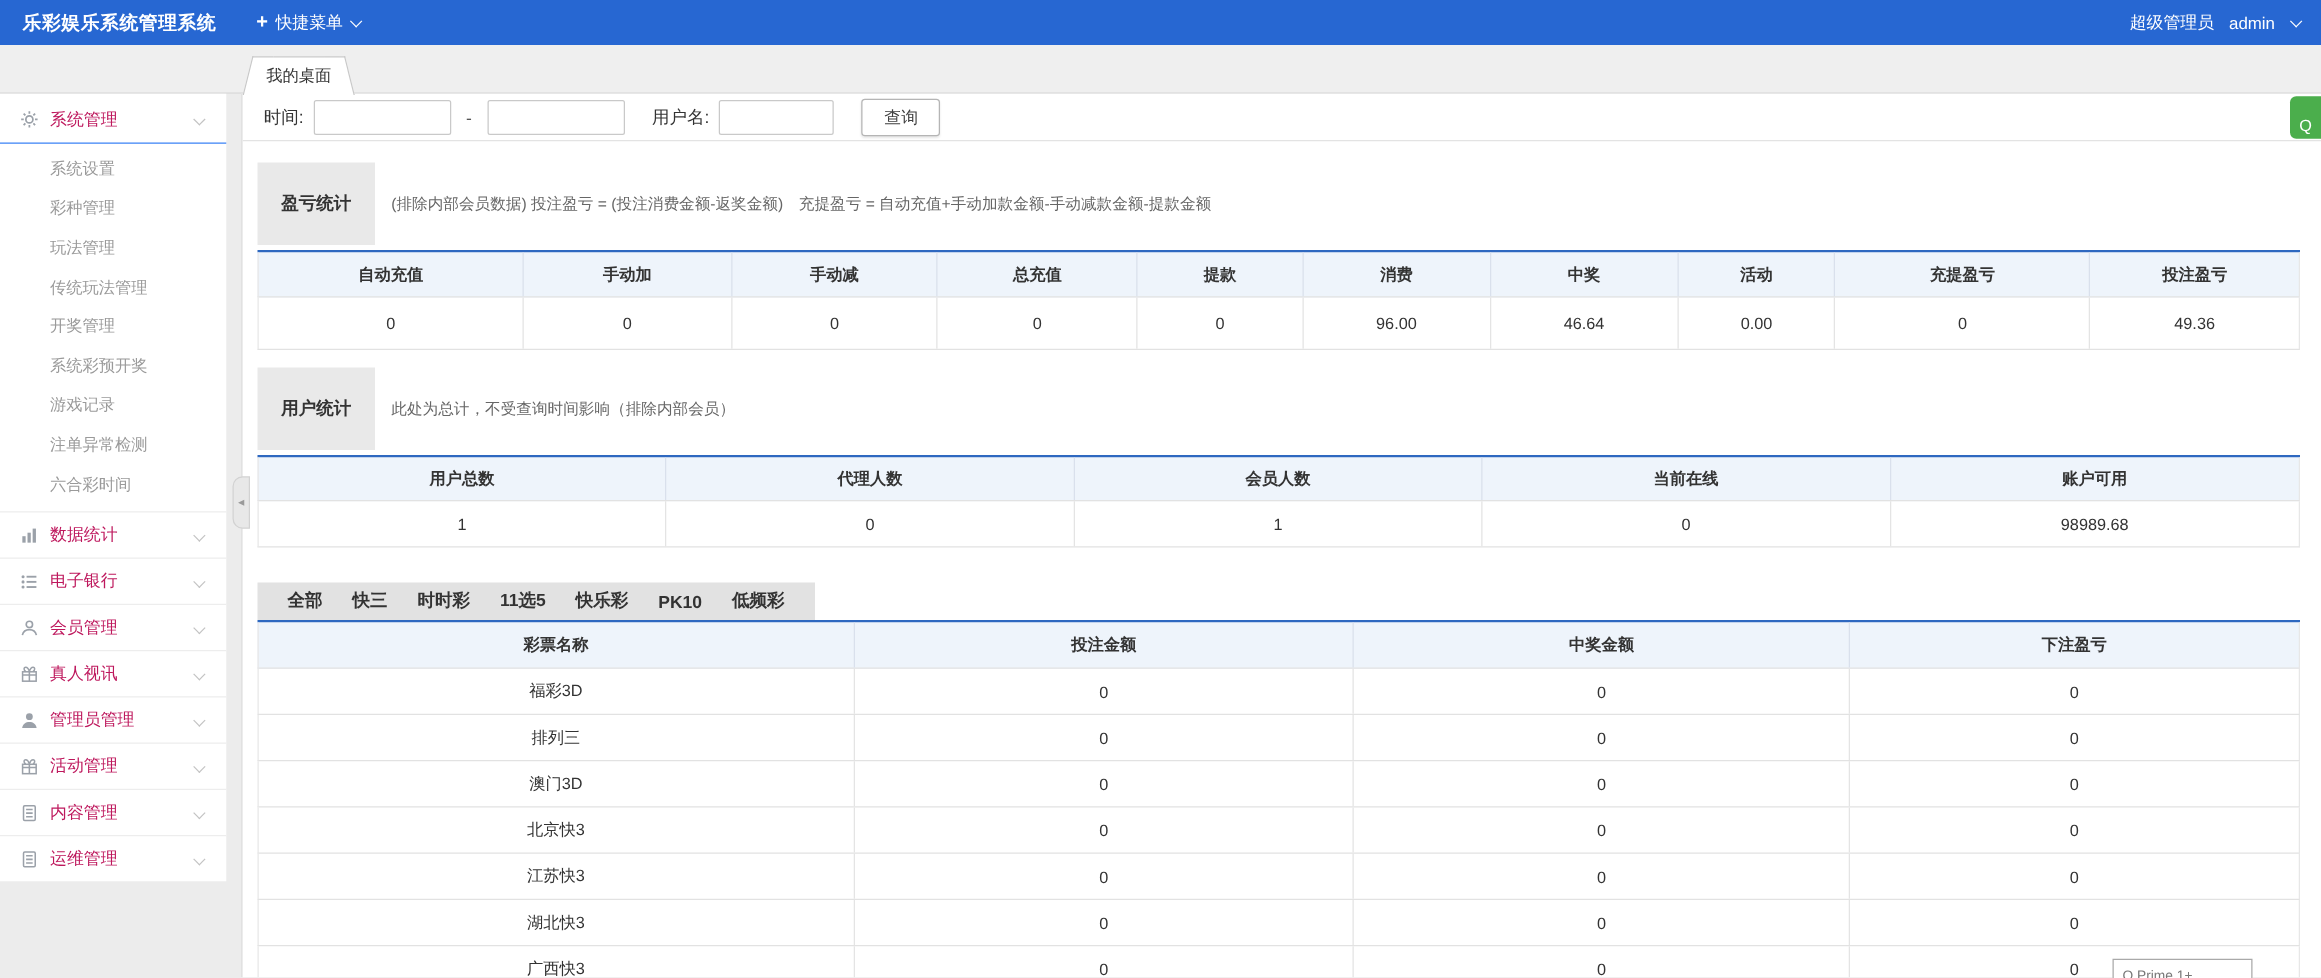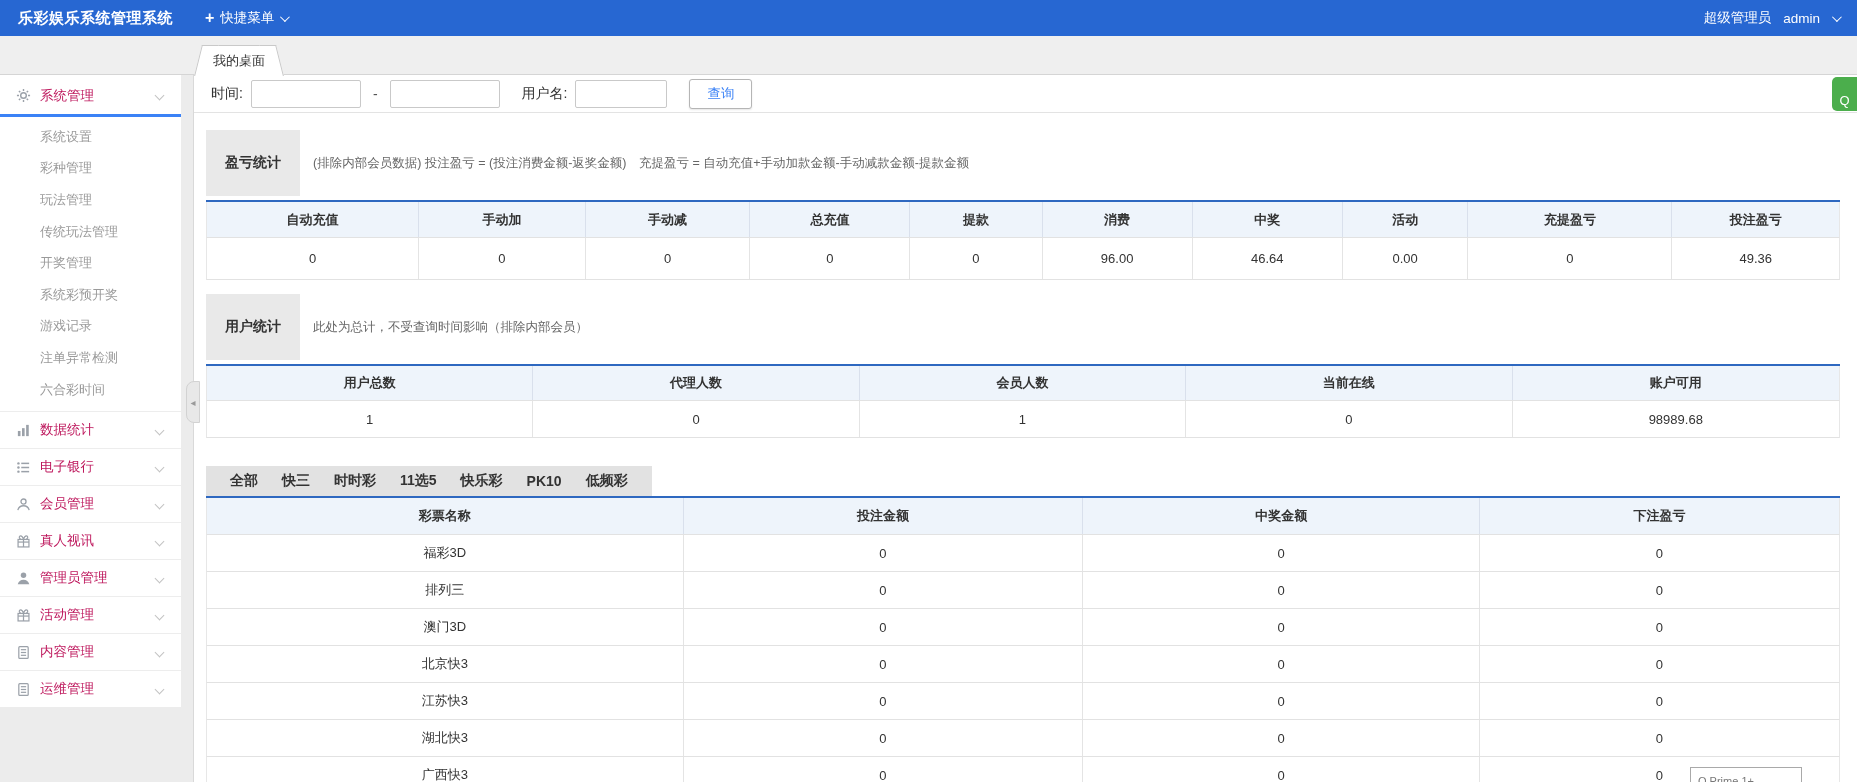--- a/index.html
+++ b/index.html
@@ -28,34 +28,34 @@
   .app-body { display:flex; align-items:flex-start; height:707px; background:#ececec; }
 
   
   .sidebar { width:181px; background:#fff; padding-top:2px; }
   .sb-head { height:37px; display:flex; align-items:center; padding-left:16px; gap:9px;
     font-size:13.5px; color:#be185d; cursor:pointer; border-top:1px solid #ededed; }
   .sb-head:first-child { border-top:none; }
   .sb-head svg { flex:0 0 15px; }
   .chev-g { width:7px; height:7px; border-right:1.5px solid #c3c3c3; border-bottom:1.5px solid #c3c3c3;
     transform:rotate(45deg); margin-left:auto; margin-right:18px; }
-  .sb-sub { border-top:3px solid #3b82f6; padding:4px 0 6px; }
+  .sb-sub { border-top:1px solid #3b82f6; padding:4px 0 6px; }
   .sb-sub-item { height:31.6px; display:flex; align-items:center; padding-left:40px;
     font-size:13px; color:#9a9a9a; cursor:pointer; }
 
   
   .main { flex:1; margin-left:12px; background:#fff; border-left:1px solid #d9d9d9; height:707px; overflow:hidden; }
   .search-row { height:38px; display:flex; align-items:center; padding-left:17px; gap:8px;
     border-bottom:1px solid #e3e3e3; font-size:14px; color:#333; }
   .inp { width:110px; height:28px; border:1px solid #c9c9c9; border-radius:2px; background:#fff; padding:0 6px; font-size:13px; }
   .inp-sm { width:92px; }
   .dash { color:#555; margin:0 4px; }
   .lbl-user { margin-left:14px; }
   .btn-query { height:30px; margin-left:14px; padding:0 17px; background:#fff; border:1px solid #b5b5b5;
-    border-radius:3px; font-size:13.5px; color:#3b82f6; cursor:pointer; box-shadow:0 1px 2px rgba(0,0,0,.1); }
+    border-radius:3px; font-size:13.5px; color:#404040; cursor:pointer; box-shadow:0 1px 2px rgba(0,0,0,.1); }
 
   .content { padding:0 17px 0 12px; }
   .sec-head { display:flex; align-items:center; }
   .sec-head.m1 { margin-top:17px; } .sec-head.m2 { margin-top:14px; }
   .sec-title { background:#e9e9e9; padding:24px 19px; font-size:14px; font-weight:bold; color:#333; }
   .sec-note { margin-left:13px; font-size:12.5px; color:#666;text-align:right; }
 
   .tbl { margin-top:4px; border-top:2px solid #2e68c0; }
   .tr { display:flex; border-bottom:1px solid #e2e2e2; border-left:1px solid #e7e7e7; border-right:1px solid #e7e7e7; }
   .cell { display:flex; align-items:center; justify-content:center; font-size:13px; color:#333;

